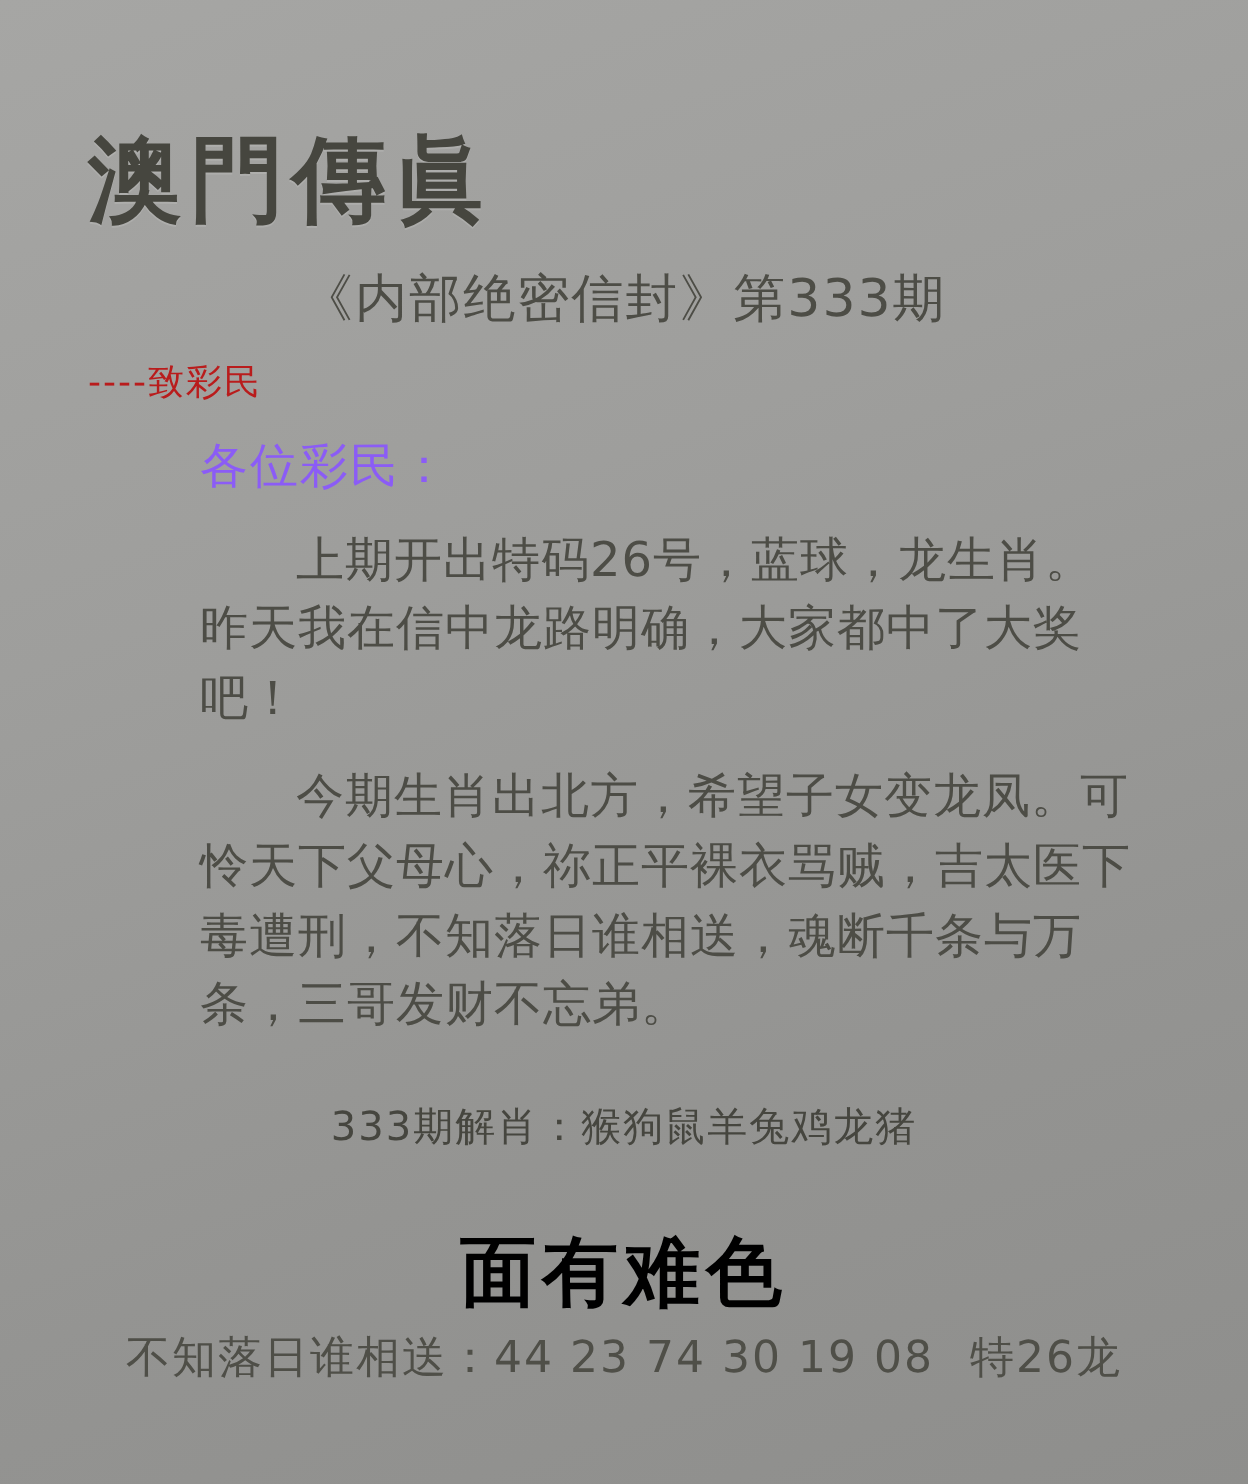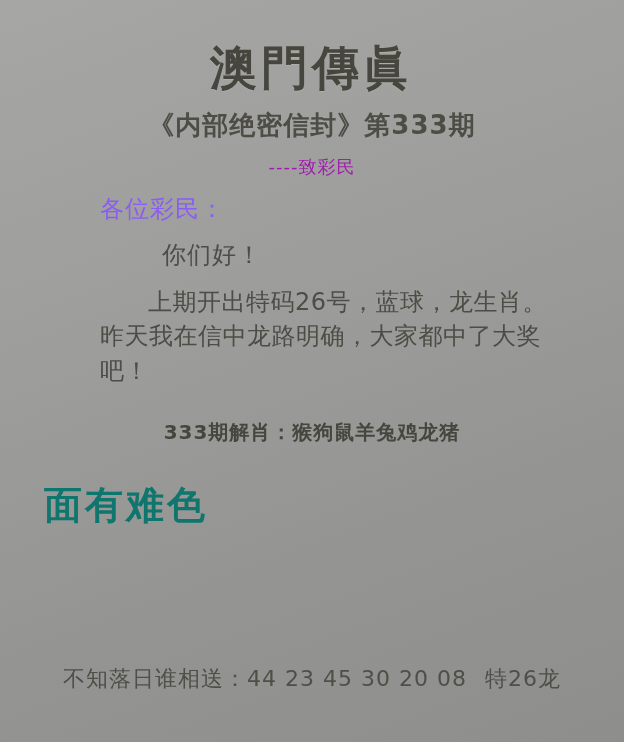--- a/index.html
+++ b/index.html
@@ -16,42 +16,41 @@
     position: relative;
   }
   .page {
     position: relative;
     width: 624px;
     height: 742px;
     box-sizing: border-box;
     padding: 0 44px;
   }
   .title {
-    text-align: center;
+    text-align: left;
     font-size: 47px;
     font-weight: bold;
     letter-spacing: 4px;
     color: #46463f;
-    padding-top: 42px;
+    padding-top: 66px;
     line-height: 1.1;
-    font-family: Liberation Sans, sans-serif;
+    font-family: Liberation Serif, serif;
     text-shadow: 0 1px 0 rgba(255,255,255,0.12);
   }
   .subtitle {
     text-align: center;
     font-size: 26px;
-    font-weight: bold;
+    font-weight: normal;
     color: #4d4d46;
     margin-top: 14px;
     letter-spacing: 1px;
   }
   .dedication {
-    text-align: center;
     font-size: 18px;
-    color: #a21caf;
+    color: #b91c1c;
     margin-top: 12px;
     letter-spacing: 1px;
   }
   .salutation {
     font-size: 24px;
     color: #8b5cf6;
     margin-top: 14px;
     padding-left: 56px;
     letter-spacing: 1px;
   }
@@ -68,30 +67,30 @@
     color: #4d4d46;
     margin-top: 14px;
     padding-left: 56px;
     padding-right: 10px;
     text-indent: 48px;
     letter-spacing: 0.5px;
   }
   .riddle {
     text-align: center;
     font-size: 20px;
-    font-weight: bold;
+    font-weight: normal;
     color: #46463f;
     margin-top: 30px;
     letter-spacing: 1px;
   }
   .bigphrase {
-    text-align: left;
+    text-align: center;
     font-size: 38px;
     font-weight: bold;
-    color: #0f766e;
+    color: #000000;
     margin-top: 34px;
     letter-spacing: 3px;
     font-family: "DejaVu Serif", "Liberation Serif", serif;
   }
   .lastresult {
     text-align: center;
     font-size: 22px;
     color: #4f4f48;
     position: absolute;
     left: 0;
@@ -110,26 +109,26 @@
 <div class="page">
 
   <div class="title">澳門傳眞</div>
 
   <div class="subtitle">《内部绝密信封》第333期</div>
 
   <div class="dedication">----致彩民</div>
 
   <div class="salutation">各位彩民：</div>
 
-  <div class="greeting">你们好！</div>
 
   <div class="para">上期开出特码26号，蓝球，龙生肖。昨天我在信中龙路明确，大家都中了大奖吧！</div>
 
+  <div class="para">今期生肖出北方，希望子女变龙凤。可怜天下父母心，祢正平裸衣骂贼，吉太医下毒遭刑，不知落日谁相送，魂断千条与万条，三哥发财不忘弟。</div>
 
   <div class="riddle">333期解肖：猴狗鼠羊兔鸡龙猪</div>
 
   <div class="bigphrase">面有难色</div>
 
   <div class="lastresult">
-    <span>不知落日谁相送：</span><span>44 23 45 30 20 08</span><span class="gap"></span><span>特26龙</span>
+    <span>不知落日谁相送：</span><span>44 23 74 30 19 08</span><span class="gap"></span><span>特26龙</span>
   </div>
 
 </div>
 
 </body></html>

